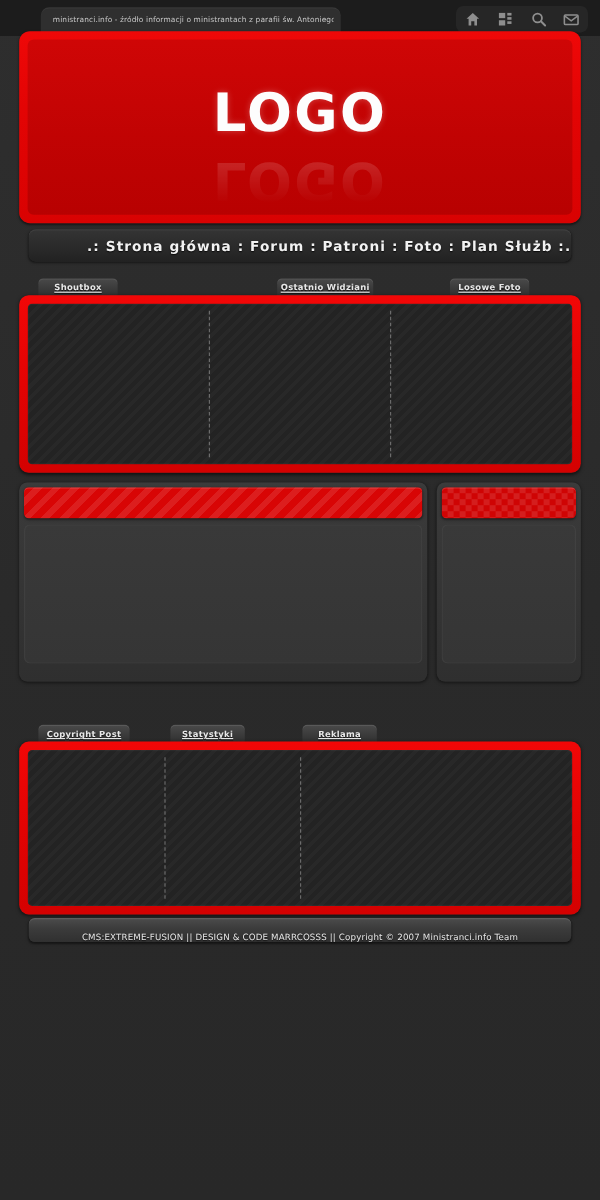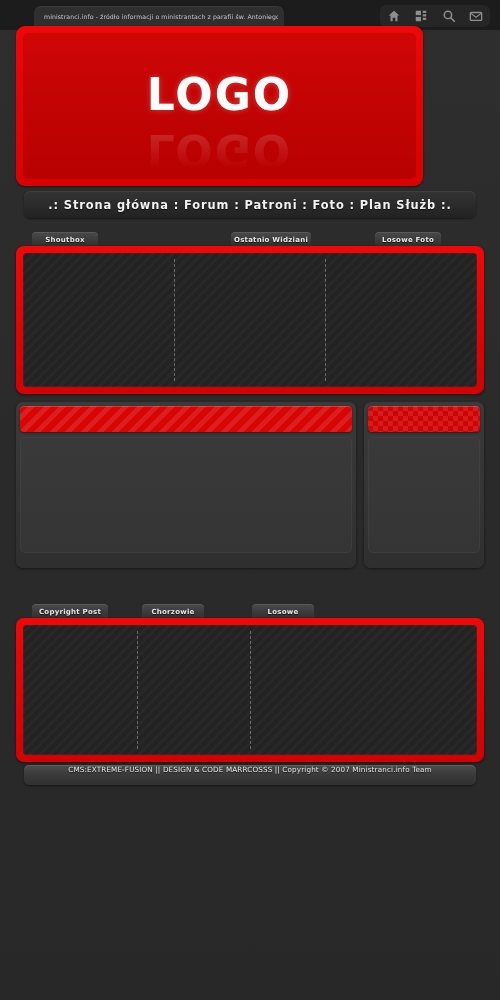--- a/index.html
+++ b/index.html
@@ -58,21 +58,21 @@
     align-items: center;
     justify-content: space-around;
   }
   .cicon { width: 14px; height: 14px; opacity: .62; display:block; }
   .cicon svg { display:block; }
 
   
   .logo-banner {
     position: absolute;
     left: 16px; top: 26px;
-    width: 407px; height: 160px;
+    width: 468px; height: 160px;
     background: linear-gradient(180deg, #ef0808 0%, #e30404 40%, #d90202 100%);
     border-radius: 9px;
     padding: 7px;
     box-sizing: border-box;
     box-shadow: 0 1px 2px rgba(0,0,0,.55);
   }
   .logo-inner {
     width: 100%; height: 100%;
     background: linear-gradient(180deg, #cf0606 0%, #c10303 55%, #b80101 100%);
     border-radius: 5px;
@@ -110,21 +110,21 @@
   
   .navbar {
     position: absolute;
     left: 24px; top: 191px;
     width: 452px; height: 27px;
     background: linear-gradient(180deg, #343434 0%, #2c2c2c 45%, #222 100%);
     border-radius: 6px;
     box-shadow: inset 0 1px 0 rgba(255,255,255,.06), 0 1px 2px rgba(0,0,0,.5);
     display: flex;
     align-items: center;
-    justify-content: center;
+    justify-content: flex-end;
   }
   .nav-text {
     color: #f2f2f2;
     font-size: 11.4px;
     font-weight: bold;
     letter-spacing: .9px;
     font-family: "DejaVu Sans", sans-serif;
     white-space: nowrap;
     text-shadow: 0 1px 1px rgba(0,0,0,.8);
   }
@@ -147,20 +147,21 @@
     border-radius: 4px 4px 0 0;
     color: #e8e8e8;
     font-size: 7px;
     font-weight: bold;
     letter-spacing: .25px;
     font-family: "DejaVu Sans", sans-serif;
     box-shadow: inset 0 1px 0 rgba(255,255,255,.09);
     text-shadow: 0 1px 1px rgba(0,0,0,.75);
     white-space: nowrap;
     overflow: hidden;
+    text-decoration: underline;
   }
 
   
   .redpanel {
     position: absolute;
     background: linear-gradient(180deg, #f20707 0%, #e20303 50%, #d40101 100%);
     border-radius: 8px;
     padding: 7px;
     box-sizing: border-box;
     box-shadow: 0 1px 3px rgba(0,0,0,.6);
@@ -244,21 +245,21 @@
 
   
   .footer {
     position: absolute;
     left: 24px; top: 765px;
     width: 452px; height: 20px;
     border-radius: 5px;
     background: linear-gradient(180deg, #4c4c4c 0%, #3b3b3b 45%, #303030 100%);
     box-shadow: inset 0 1px 0 rgba(255,255,255,.10), 0 1px 2px rgba(0,0,0,.5);
     display: flex;
-    align-items: flex-start;
+    align-items: flex-end;
     justify-content: center;
   }
   .footer-text {
     color: #e9e9e9;
     font-size: 7.2px;
     letter-spacing: .15px;
     font-family: "DejaVu Sans", sans-serif;
     white-space: nowrap;
     text-shadow: 0 1px 1px rgba(0,0,0,.7);
   }
@@ -331,22 +332,22 @@
     <div class="body-box"></div>
   </div>
 
   <div class="mid-side">
     <div class="hdr-checks"></div>
     <div class="body-box side"></div>
   </div>
 
   <div class="tabrow tabrow-bottom">
     <div class="tabbtn" style="left:8px;width:76px">Copyright Post</div>
-    <div class="tabbtn" style="left:118px;width:62px">Chorzowie</div>
-    <div class="tabbtn" style="left:228px;width:62px">Losowe</div>
+    <div class="tabbtn" style="left:118px;width:62px">Statystyki</div>
+    <div class="tabbtn" style="left:228px;width:62px">Reklama</div>
   </div>
 
   <div class="redpanel redpanel-bottom">
     <div class="stripe-inner">
       <div class="vdivider" style="left:25%"></div>
       <div class="vdivider" style="left:50%"></div>
     </div>
   </div>
 
   <div class="footer">

